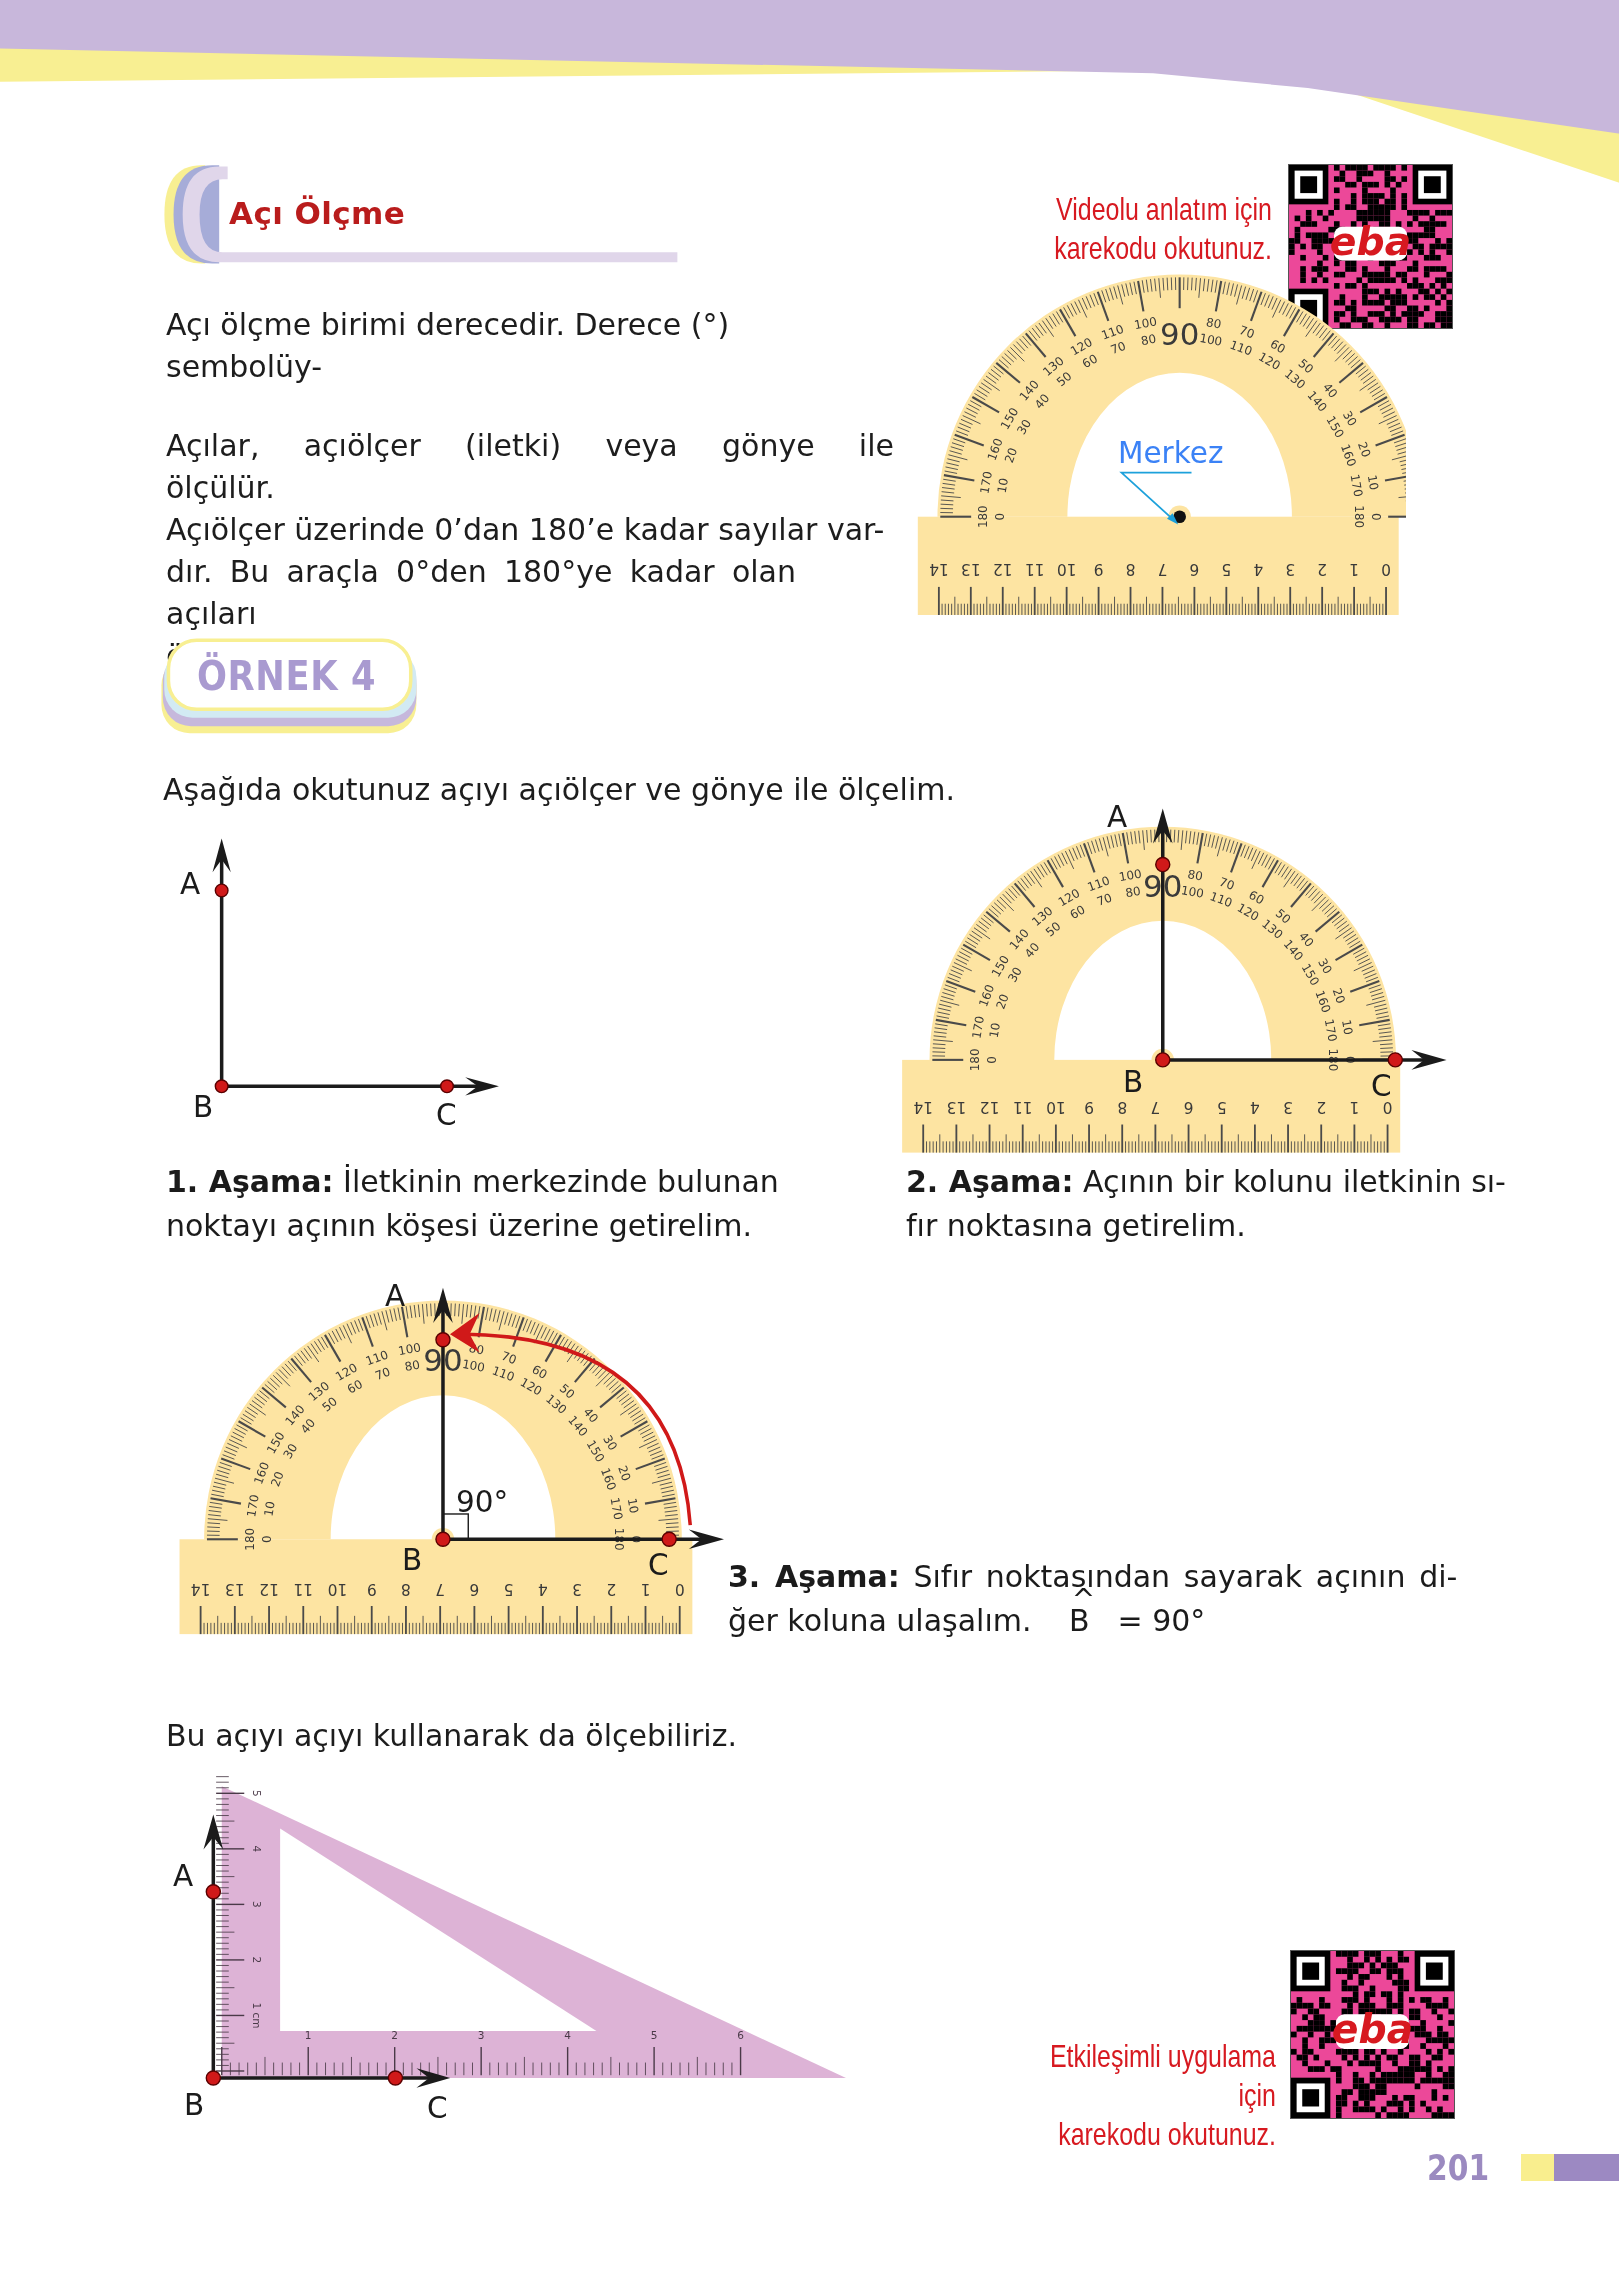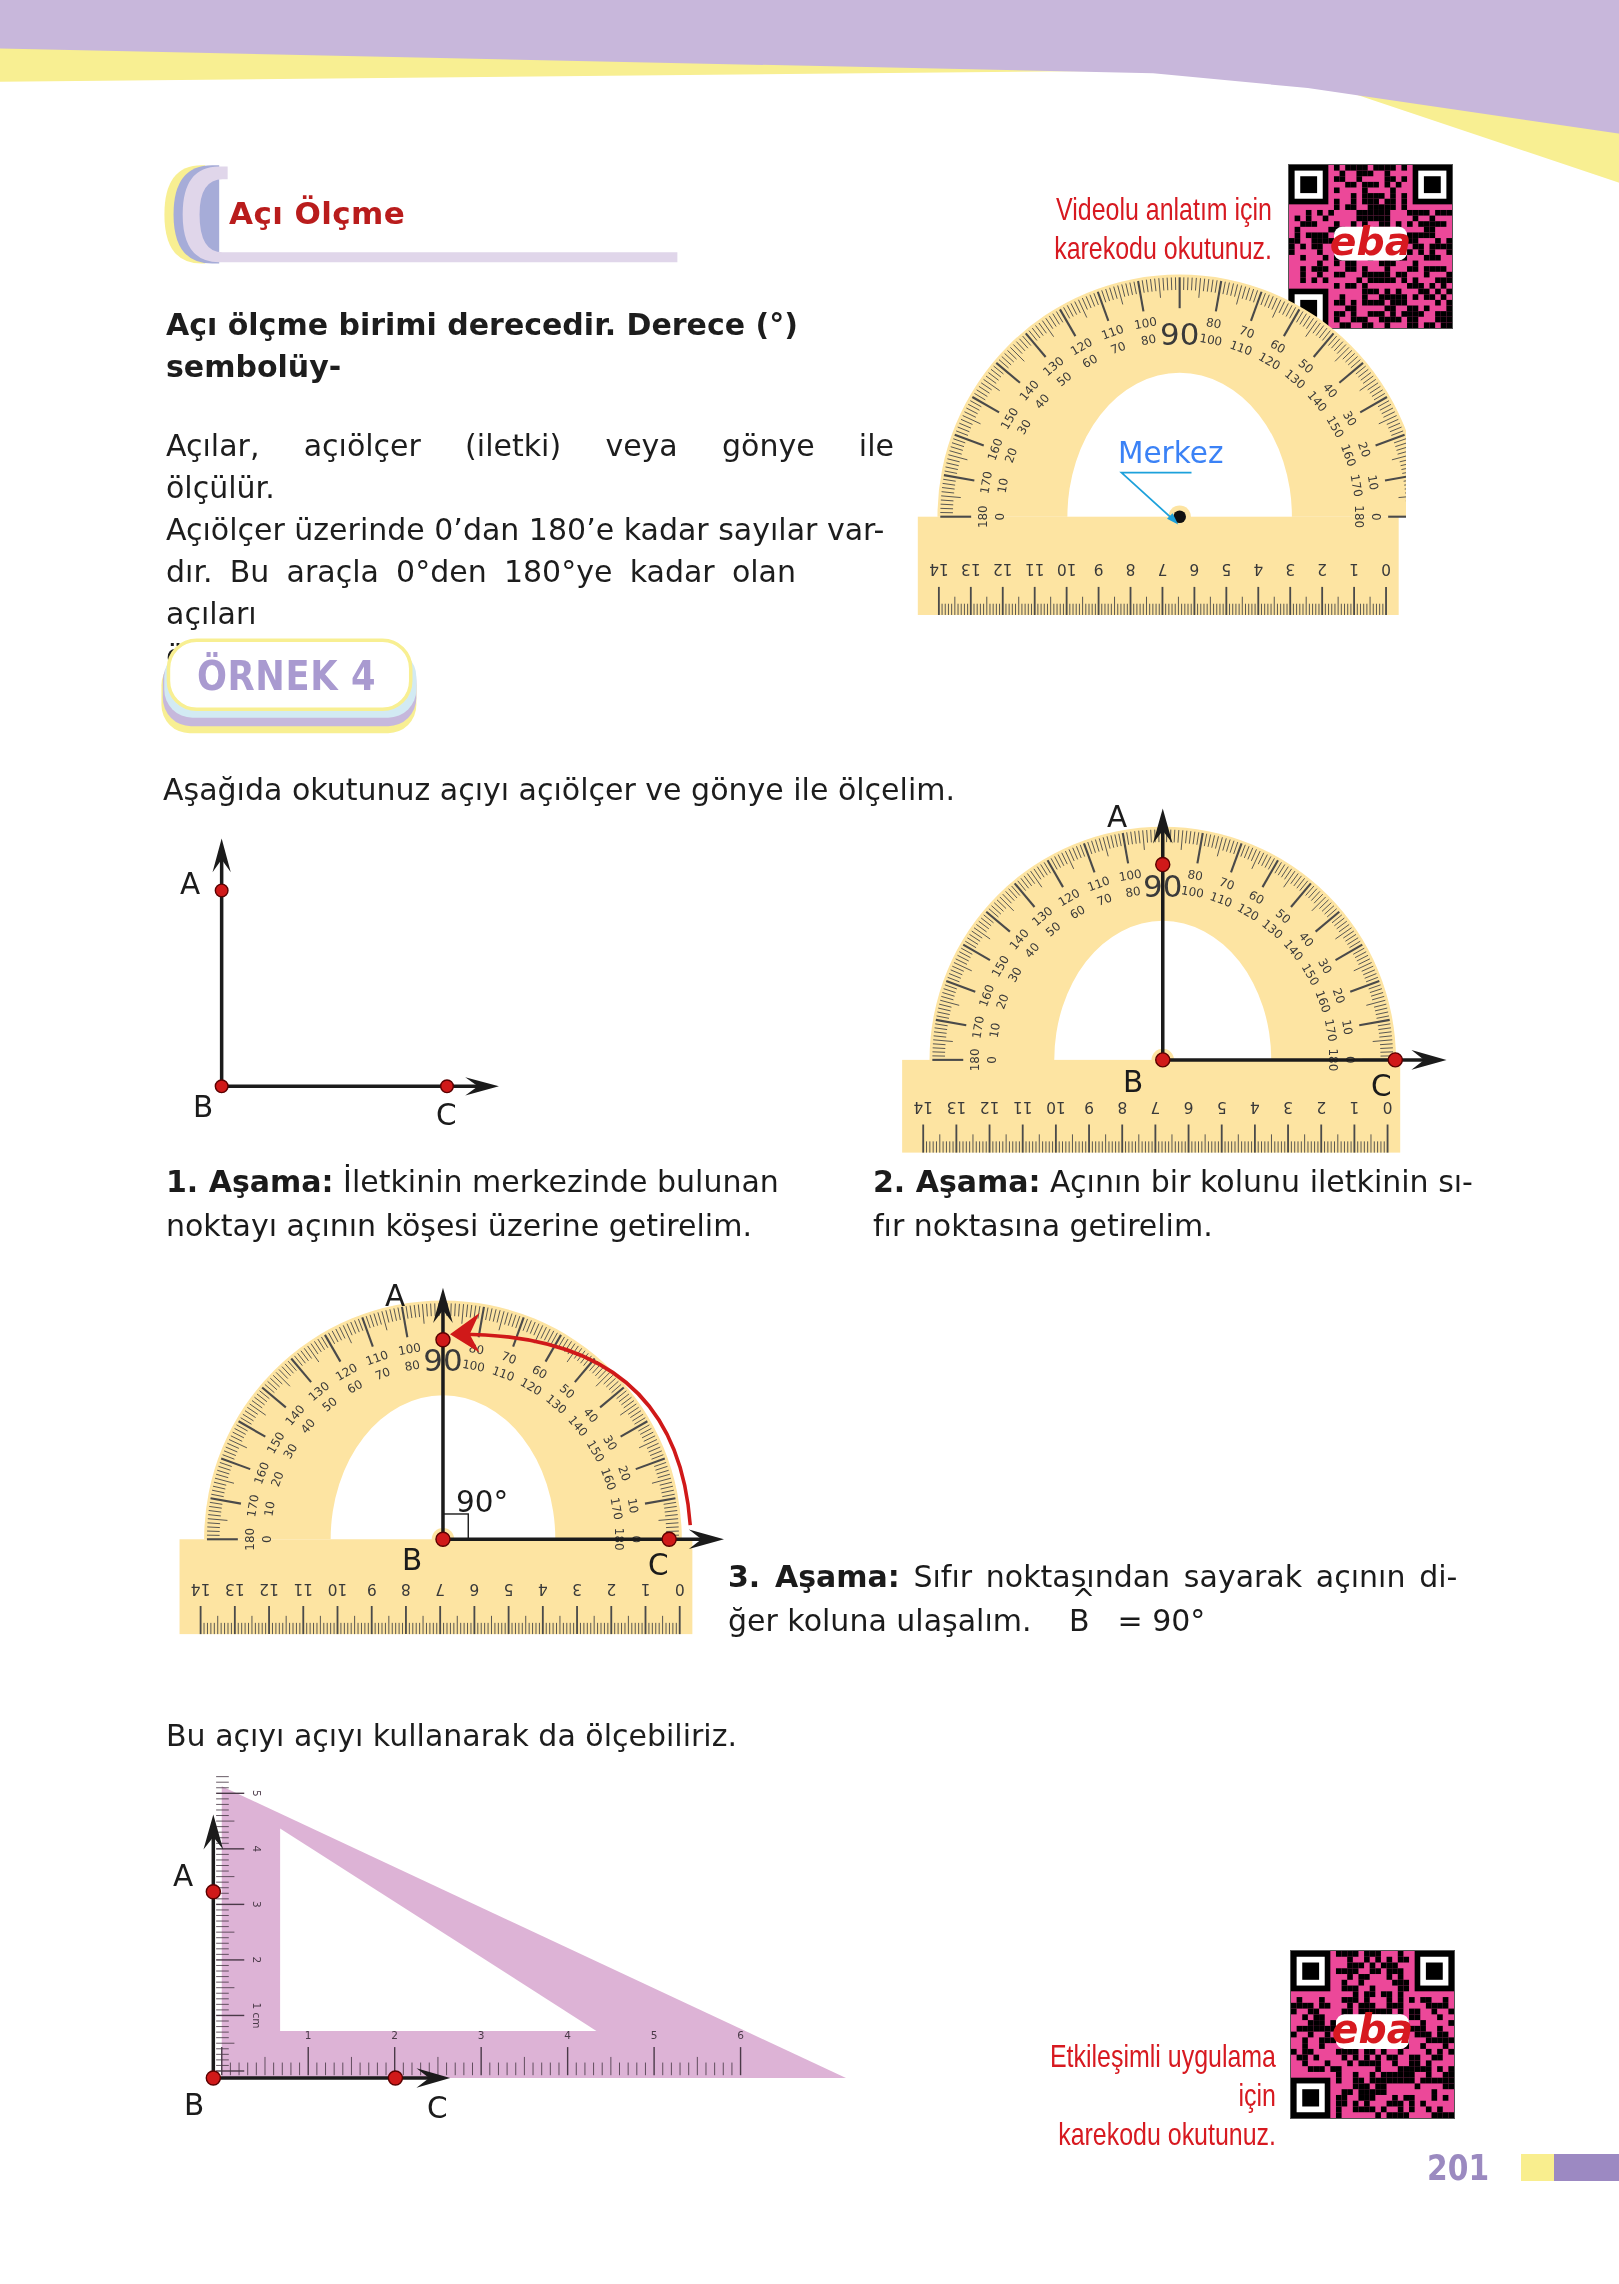--- a/index.html
+++ b/index.html
@@ -375,21 +375,21 @@
       <rect x="23" y="1" width="5" height="5" fill="#fff"></rect>
       <rect x="24" y="2" width="3" height="3" fill="#000"></rect>
       <rect x="0" y="22" width="7" height="7" fill="#000"></rect>
       <rect x="1" y="23" width="5" height="5" fill="#fff"></rect>
       <rect x="2" y="24" width="3" height="3" fill="#000"></rect>
       <rect x="8" y="11" width="13" height="6" rx="1.5" fill="#fff"></rect>
       <text x="14.5" y="16" font-size="7" font-style="italic" font-weight="bold" font-family="&quot;DejaVu Serif&quot;, serif" text-anchor="middle" fill="#D71920">eba</text>
     </svg>
 </div>
 
-<div class="abs para" style="left:166px; top:304px; width:728px;font-weight:bold;">
+<div class="abs para" style="left:166px; top:304px; width:728px;">
   <p>Açı ölçme birimi derecedir. Derece (°) sembolüy-</p>
 </div>
 <div class="abs para" style="left:166px; top:425px; width:728px;">
   <p class="justify" style="word-spacing:9.8px">Açılar, açıölçer (iletki) veya gönye ile ölçülür.</p>
   <p>Açıölçer üzerinde 0’dan 180’e kadar sayılar var-</p>
   <p style="word-spacing:7.7px">dır. Bu araçla 0°den 180°ye kadar olan açıları</p>
   <p>ölçebiliriz.</p>
 </div>
 
 <svg class="abs protractor" id="prot1" style="left:914px; top:271px;" width="492" height="351" viewBox="0 0 700 500">
@@ -1189,21 +1189,21 @@
     <line x1="384" y1="368" x2="768" y2="368" stroke="#1b1b1b" stroke-width="5"></line>
     <polygon points="788,368 738,354 756,368 738,382" fill="#1b1b1b"></polygon>
     <circle cx="384" cy="90" r="10" fill="#D01919" stroke="#5a0000" stroke-width="2"></circle>
     <circle cx="384" cy="368" r="10" fill="#D01919" stroke="#5a0000" stroke-width="2"></circle>
     <circle cx="715" cy="368" r="10" fill="#D01919" stroke="#5a0000" stroke-width="2"></circle>
   </svg>
 <div class="abs" style="left:1107px; top:800px; font-size:29.5px;">A</div>
 <div class="abs" style="left:1123px; top:1065px; font-size:29.5px;">B</div>
 <div class="abs" style="left:1371px; top:1069px; font-size:29.5px;">C</div>
 
-<div class="abs step" style="left:873px; top:1160px; width:633px;">
+<div class="abs step" style="left:906px; top:1160px; width:633px;">
   <div><b>2. Aşama:</b> <span>Açının bir kolunu iletkinin sı-</span></div>
   <div>fır noktasına getirelim.</div>
 </div>
 
 <svg class="abs protractor" id="prot3" style="left:169px; top:1279px;" width="562" height="366" viewBox="0 0 800 520">
     <rect x="15" y="370" width="730" height="135" fill="#FDE4A2"></rect>
     <path d="M50,370 A340,340 0 0 1 730,370 L549.9,370 A159.9,205 0 0 0 230.1,370 Z" fill="#FDE4A2"></path>
     <circle cx="390" cy="370" r="16" fill="#FDE4A2"></circle>
     <line x1="726" y1="370" x2="682" y2="370" stroke="#4a4a4a" stroke-width="3"></line>
     <line x1="725.9488255725475" y1="364.13599143707273" x2="707.9515670597325" y2="364.4501347529438" stroke="#4a4a4a" stroke-width="1.3"></line>

